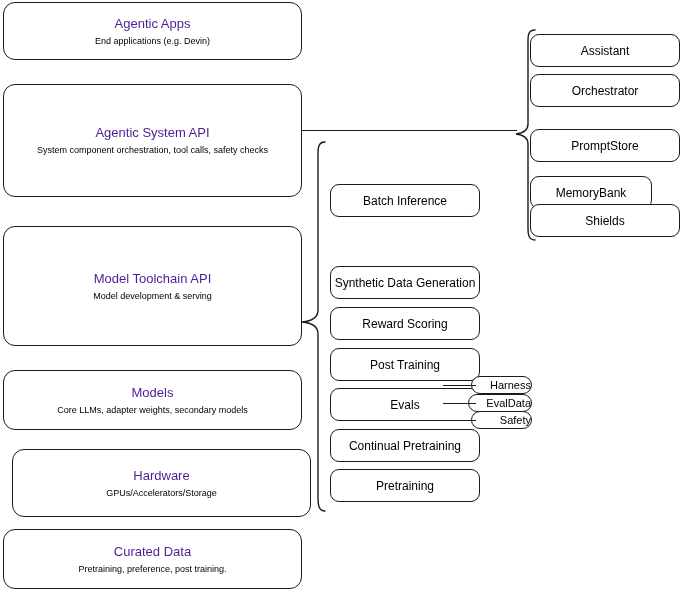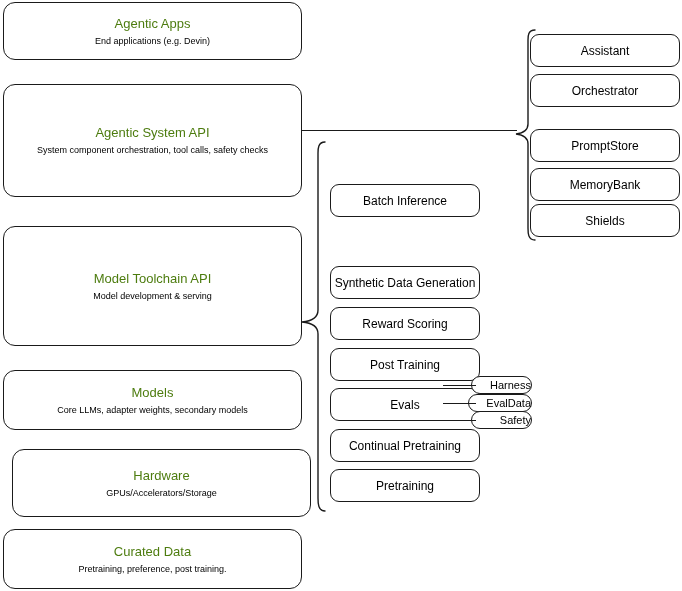--- a/index.html
+++ b/index.html
@@ -28,21 +28,21 @@
     background: #ffffff;
     display: flex;
     flex-direction: column;
     align-items: center;
     justify-content: center;
     text-align: center;
   }
   .box .title {
     font-size: 13px;
     line-height: 16px;
-    color: #4d7c0f;
+    color: #4c1d95;
     white-space: nowrap;
   }
   .box .subtitle {
     font-size: 9px;
     line-height: 12px;
     color: #000;
     margin-top: 3px;
     white-space: nowrap;
   }
 
@@ -180,20 +180,20 @@
 
   <div class="cap-box" style="left:530px; top:34px; width:150px; height:33px;">
     <span>Assistant</span>
   </div>
   <div class="cap-box" style="left:530px; top:74px; width:150px; height:33px;">
     <span>Orchestrator</span>
   </div>
   <div class="cap-box" style="left:530px; top:117px; width:150px; height:33px;margin-top:12px;">
     <span>PromptStore</span>
   </div>
-  <div class="cap-box" style="left:530px; top:168px; width:150px; height:33px;">
+  <div class="cap-box" style="left:530px; top:176px; width:122px; height:33px;">
     <span>MemoryBank</span>
   </div>
   <div class="cap-box" style="left:530px; top:204px; width:150px; height:33px;">
     <span>Shields</span>
   </div>
 
 </div>
 
 </body></html>

